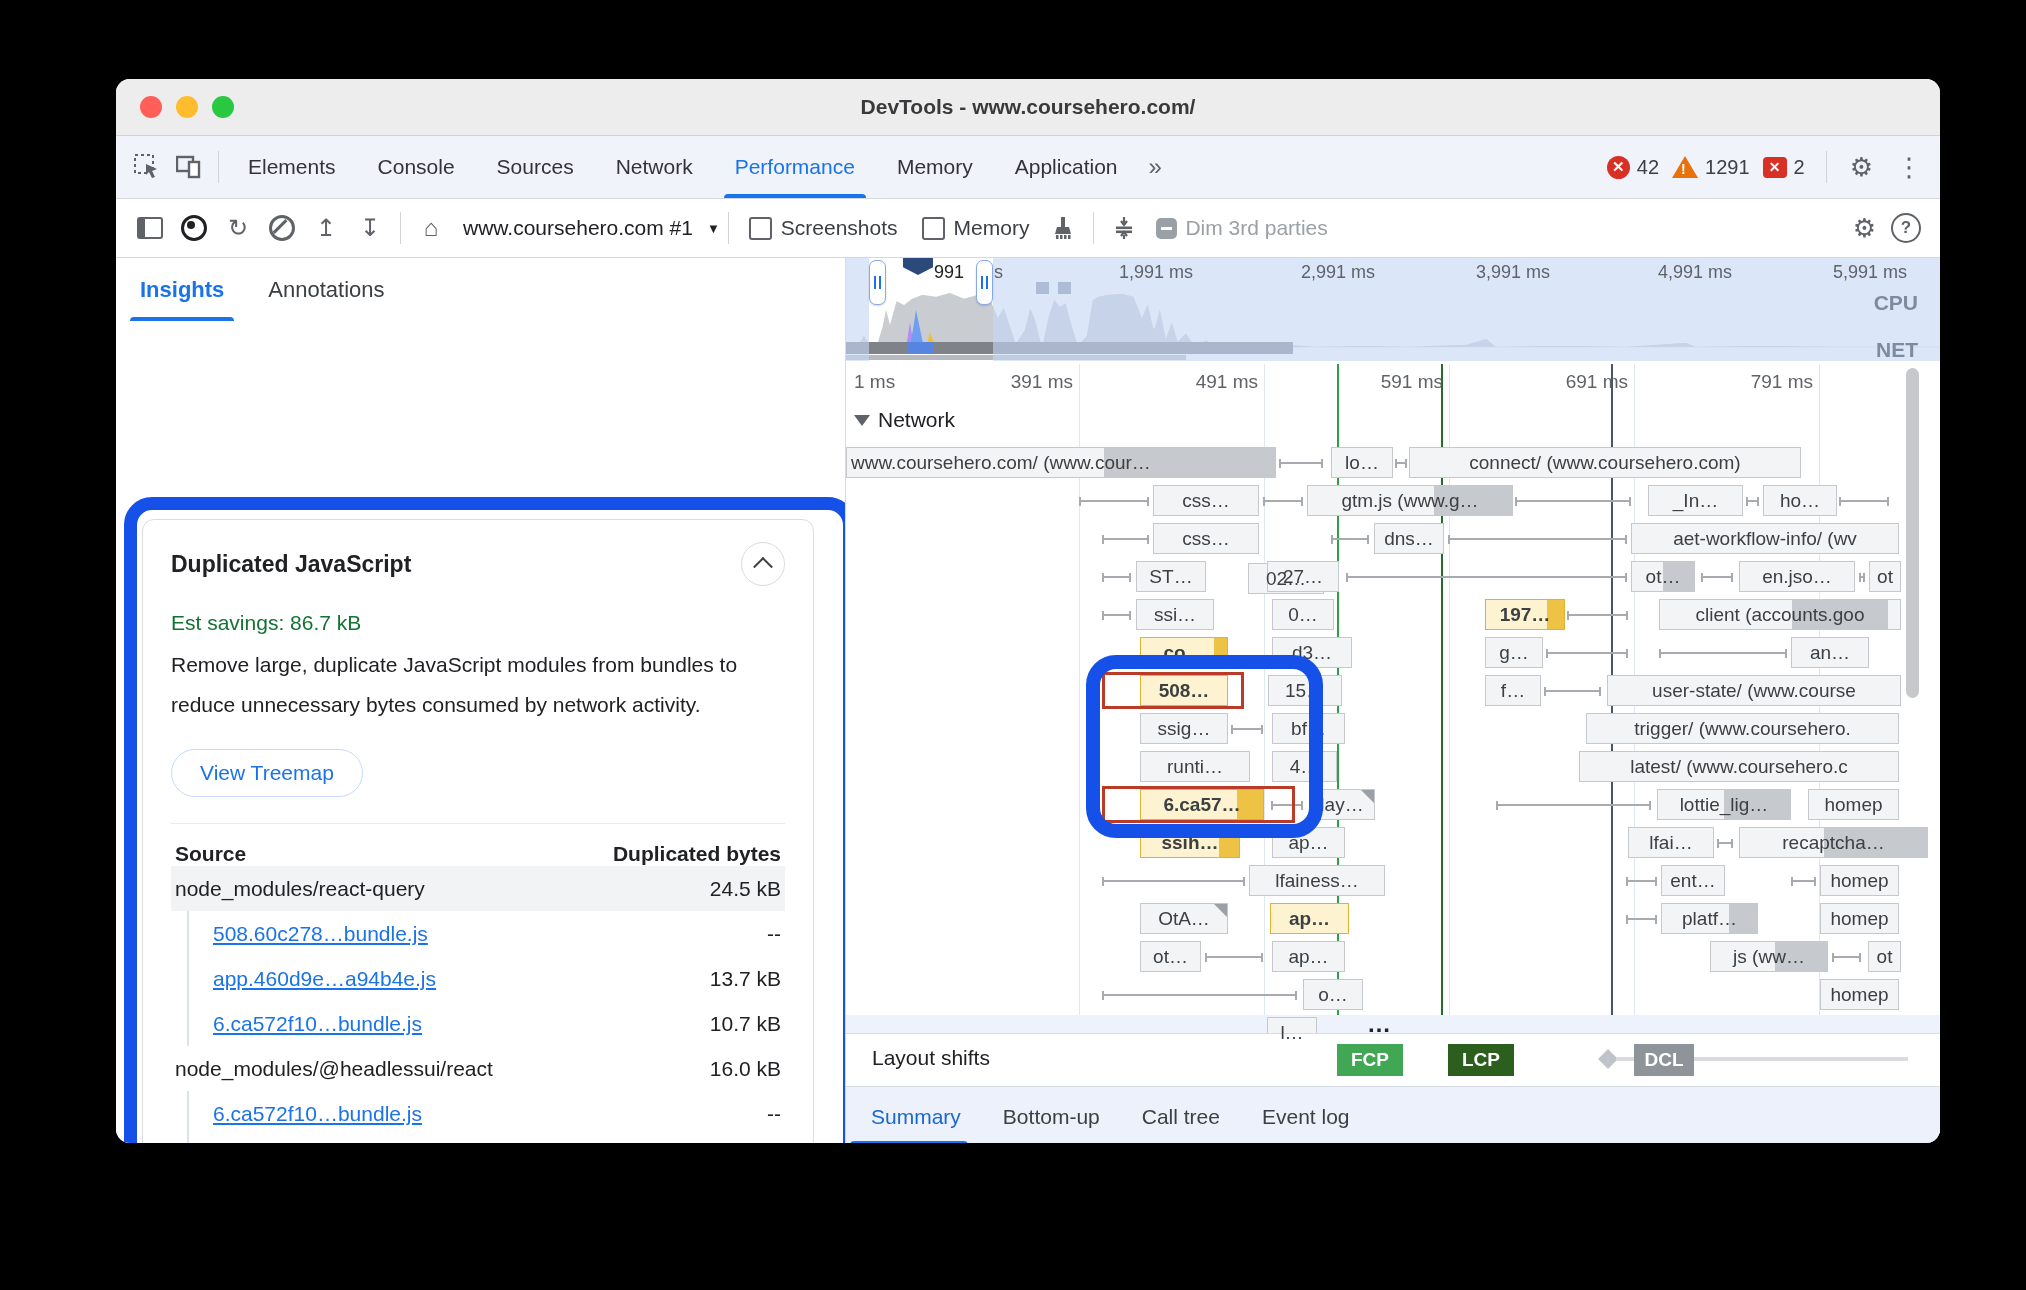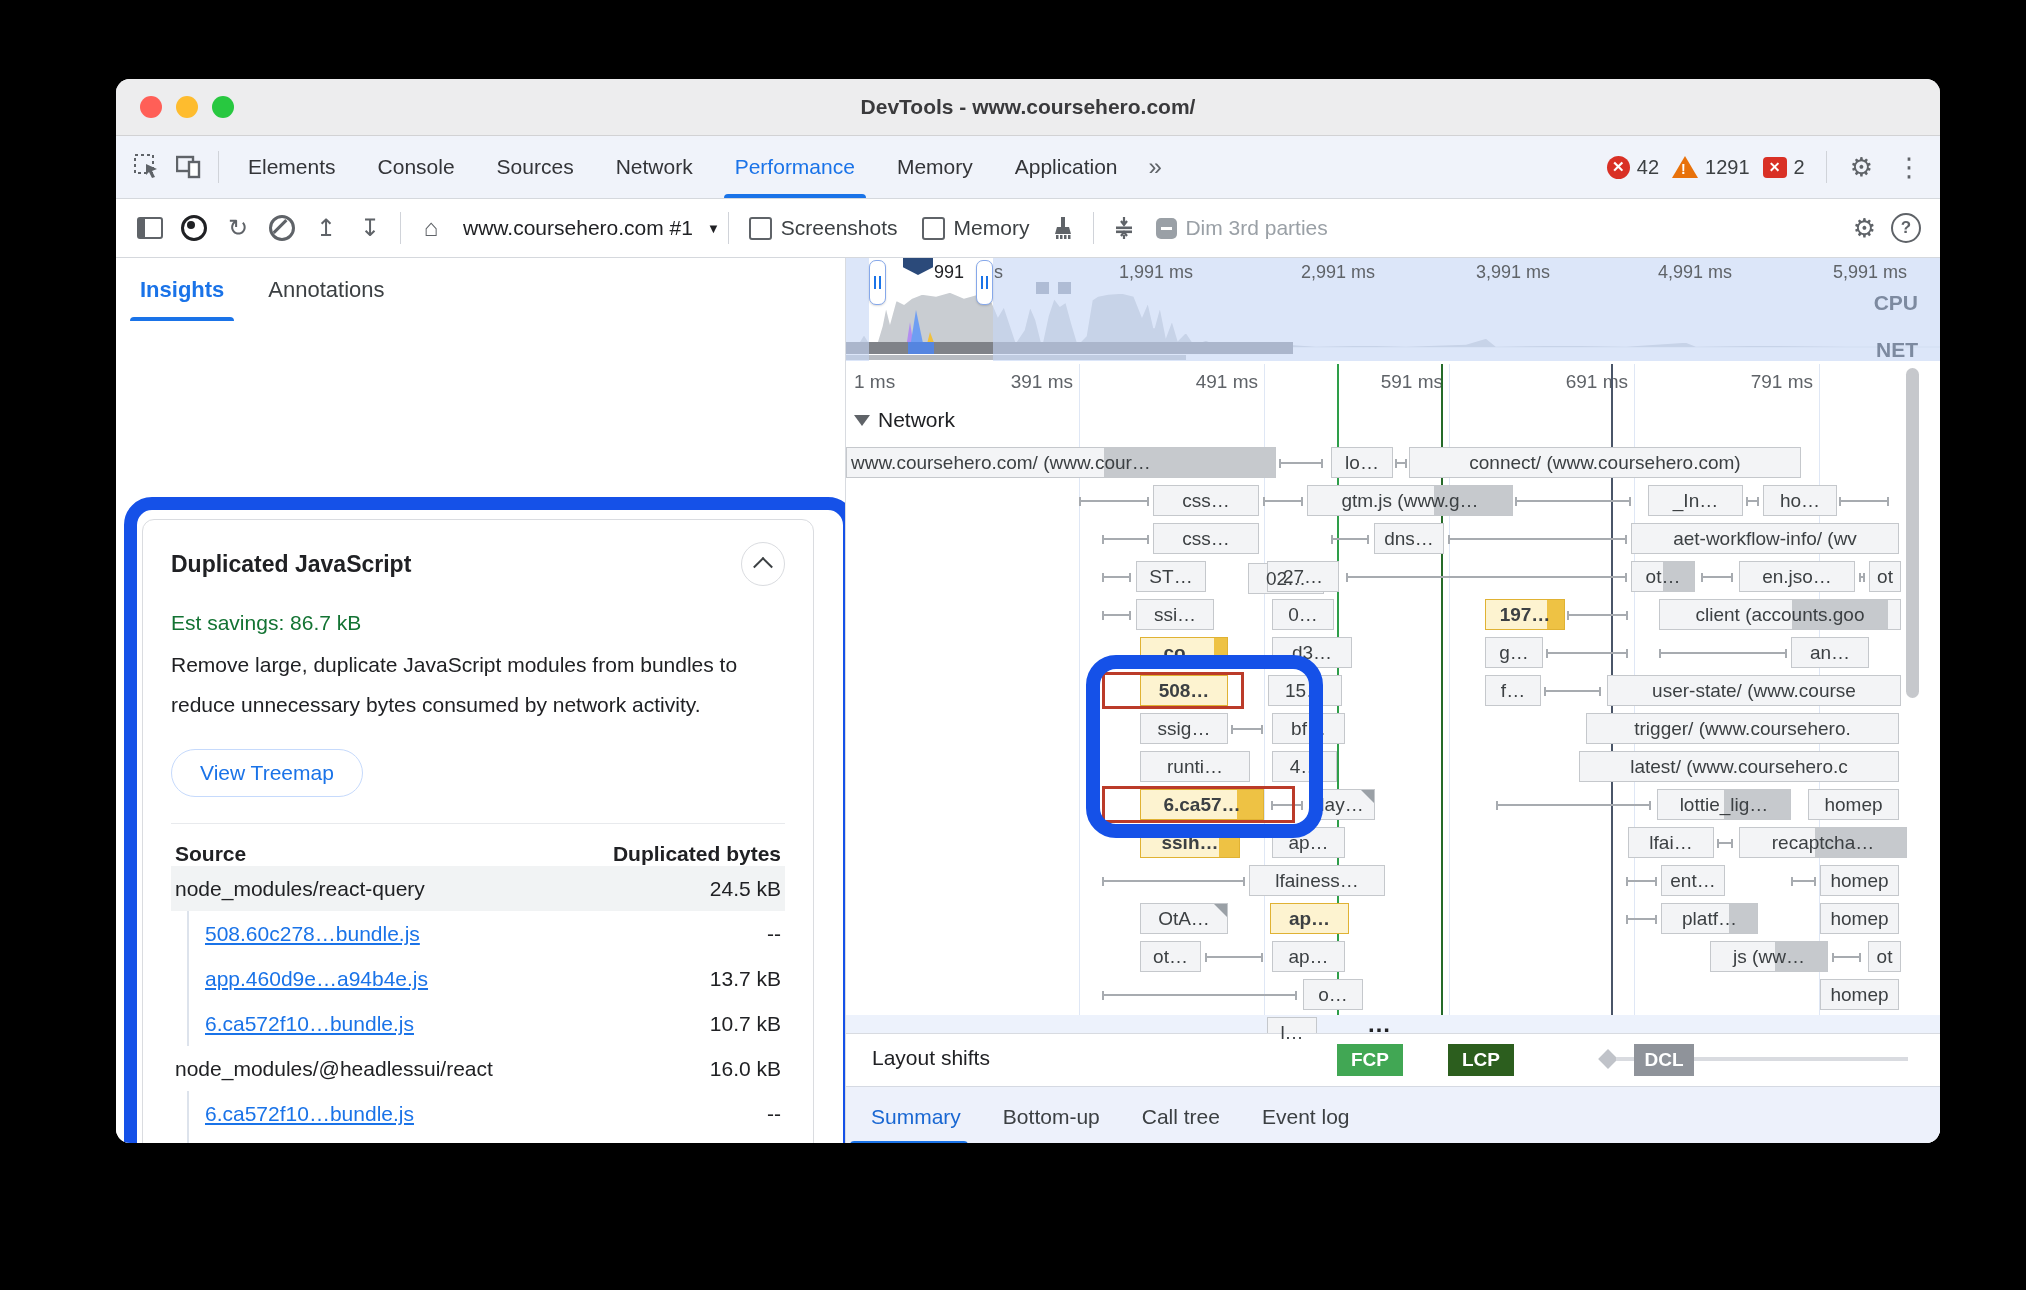--- a/index.html
+++ b/index.html
@@ -72,21 +72,21 @@
   .chev{width:12px;height:12px;border-left:2.5px solid #3c4043;border-top:2.5px solid #3c4043;transform:rotate(45deg) translate(2px,2px);}
   .savings{margin-top:25px;font-size:21px;font-weight:500;color:#137333;}
   .desc{margin-top:10px;font-size:21px;line-height:40px;color:#202124;max-width:600px;}
   .treemapbtn{display:inline-block;margin-top:24px;padding:11px 28px;border:1.5px solid #c6dafc;border-radius:28px;
               color:#1a73e8;font-size:21px;background:#fff;}
   .carddiv{margin-top:26px;border-top:1px solid #e8eaed;}
   .thead{display:flex;justify-content:space-between;margin-top:18px;font-size:21px;font-weight:700;color:#202124;padding:0 4px;}
   .trow{display:flex;justify-content:space-between;align-items:center;min-height:45px;font-size:21px;color:#202124;padding:0 4px;}
   .trow.shaded{background:#f1f3f4;}
   .trow .val{color:#202124;white-space:nowrap;margin-left:12px;}
-  .trow.sub{margin-left:16px;border-left:2px solid #dde3ec;padding-left:16px;}
+  .trow.sub{margin-left:16px;border-left:2px solid #dde3ec;padding-left:24px;}
   .trow.sub .lbl{color:#1a73e8;text-decoration:underline;}
   
   .rightpanel{position:relative;flex:1;background:#fff;overflow:hidden;}
   .minimap{position:absolute;left:0;top:0;width:100%;height:103px;background:#fff;overflow:hidden;}
   .tint{position:absolute;top:0;height:103px;background:rgba(199,214,246,.62);}
   .ovlabel{position:absolute;top:4px;font-size:18px;color:#5f6368;text-align:right;width:120px;}
   .ovfirst{position:absolute;top:4px;font-size:18px;color:#202124;}
   .handle{position:absolute;top:2px;width:15px;height:43px;background:#fff;border:1.5px solid #86a8ea;border-radius:7px;
           display:flex;align-items:center;justify-content:center;gap:2.5px;box-shadow:0 1px 2px rgba(0,0,0,.15);}
   .handle i{display:block;width:2.5px;height:13px;background:#1a73e8;}
@@ -512,21 +512,21 @@
               <div class="yp" style="left: 80%; width: 20%;"></div>
               <span>ssih…</span>
             </div>
             <div class="box" style="left: 426px; width: 73px; top: 569px;">
               <span>ap…</span>
             </div>
             <div class="box" style="left: 782px; width: 86px; top: 569px;">
               <span>lfai…</span>
             </div>
             <div class="wh" style="left: 871px; width: 16px; top: 584px;"></div>
-            <div class="box" style="left: 893px; width: 168px; top: 569px;">
+            <div class="box" style="left: 893px; width: 189px; top: 569px;">
               <div class="gp" style="left: 45%; width: 55%;"></div>
               <span>recaptcha…</span>
             </div>
             <div class="wh" style="left: 256px; width: 143px; top: 622px;"></div>
             <div class="box" style="left: 403px; width: 136px; top: 607px;">
               <span>lfainess…</span>
             </div>
             <div class="wh" style="left: 780px; width: 31px; top: 622px;"></div>
             <div class="box" style="left: 815px; width: 64px; top: 607px;">
               <span>ent…</span>

